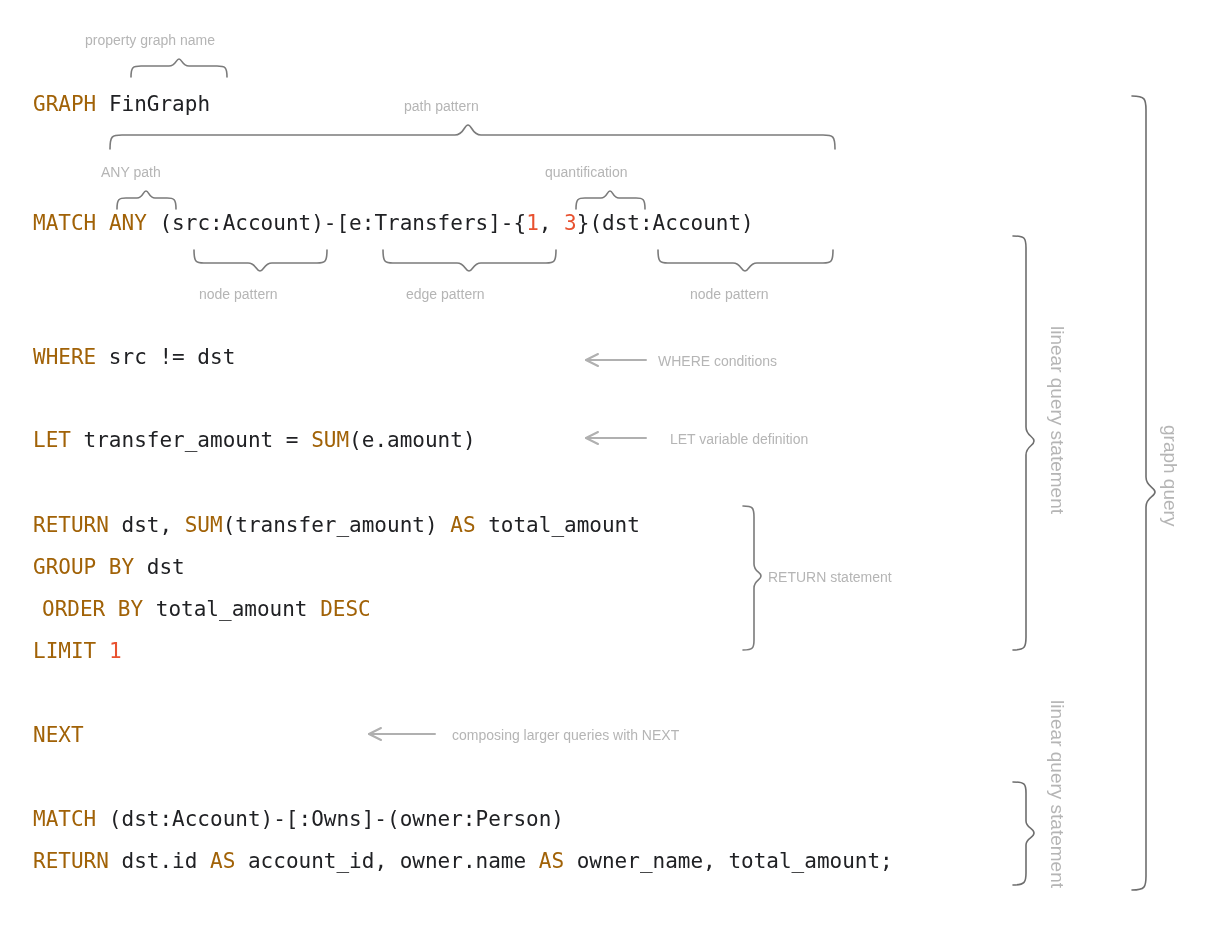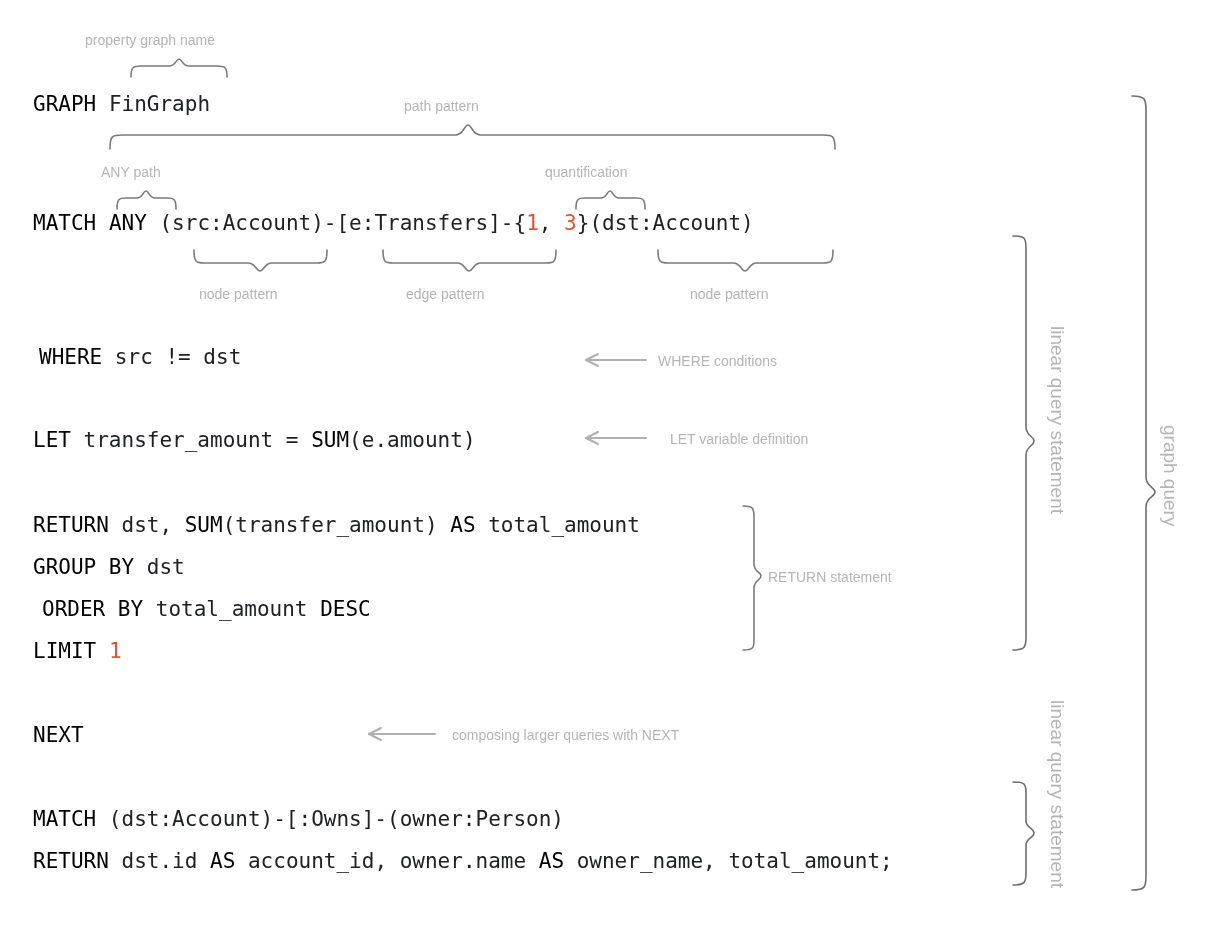--- a/index.html
+++ b/index.html
@@ -24,21 +24,21 @@
   
   .code-line {
     position: absolute;
     font-family: "DejaVu Sans Mono", monospace;
     font-size: 21px;
     line-height: 26px;
     letter-spacing: 0px;
     color: #202124;
     white-space: pre;
   }
-  .kw   { color: #000000; }
+  .kw   { color: #a16207; }
   .num  { color: #e8512f; }
   .pl   { color: #202124; }
 
   
   .lbl {
     position: absolute;
     font-family: "Liberation Sans", sans-serif;
     font-size: 14px;
     line-height: 22px;
     color: #b5b5b5;
@@ -88,21 +88,21 @@
 </style>
 </head>
 <body>
 
 <div id="stage">
 
   <div class="code-line" style="left:33px; top:91px;"><span class="kw">GRAPH</span><span class="pl"> </span><span class="pl">FinGraph</span></div>
 
   <div class="code-line" style="left:33px; top:210px;text-align:right;"><span class="kw">MATCH</span><span class="pl"> </span><span class="kw">ANY</span><span class="pl"> </span><span class="pl">(src:Account)-[e:Transfers]-{</span><span class="num">1</span><span class="pl">, </span><span class="num">3</span><span class="pl">}(dst:Account)</span></div>
 
-  <div class="code-line" style="left:39px; top:344px;"><span class="kw">WHERE</span><span class="pl"> src != dst</span></div>
+  <div class="code-line" style="left:33px; top:344px;"><span class="kw">WHERE</span><span class="pl"> src != dst</span></div>
 
   <div class="code-line" style="left:33px; top:427px;"><span class="kw">LET</span><span class="pl"> transfer_amount = </span><span class="kw">SUM</span><span class="pl">(e.amount)</span></div>
 
   <div class="code-line" style="left:33px; top:512px;"><span class="kw">RETURN</span><span class="pl"> dst, </span><span class="kw">SUM</span><span class="pl">(transfer_amount) </span><span class="kw">AS</span><span class="pl"> total_amount</span></div>
 
   <div class="code-line" style="left:33px; top:554px;"><span class="kw">GROUP BY</span><span class="pl"> dst</span></div>
 
   <div class="code-line" style="left:42px; top:596px;"><span class="kw">ORDER BY</span><span class="pl"> total_amount </span><span class="kw">DESC</span></div>
 
   <div class="code-line" style="left:33px; top:638px;"><span class="kw">LIMIT</span><span class="pl"> </span><span class="num">1</span></div>

